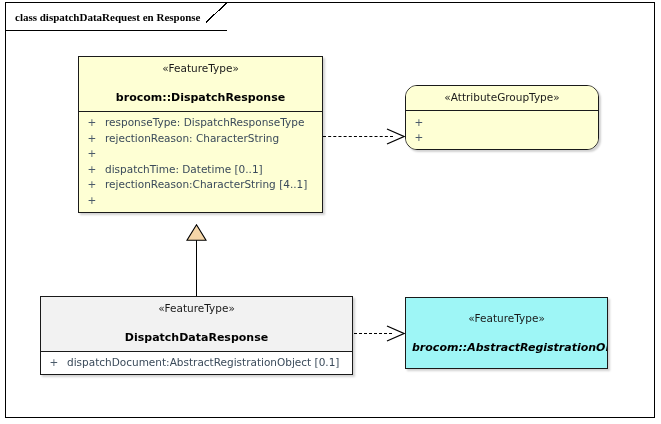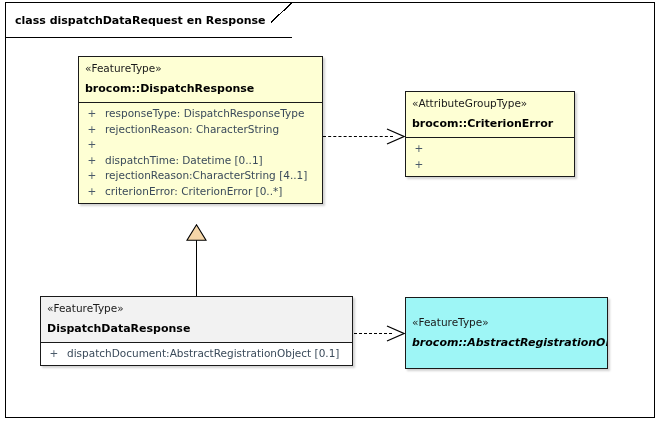--- a/index.html
+++ b/index.html
@@ -24,34 +24,35 @@
     border: 1px solid #000000;
     box-sizing: border-box;
     background: #ffffff;
   }
 
   
   #diagram-title-tab {
     position: absolute;
     left: 5px;
     top: 2px;
-    height: 36px;
+    height: 29px;
     box-sizing: border-box;
     background: #ffffff;
     display: flex;
     align-items: center;
     padding: 0 26px 0 9px;
     font-size: 11px;
     font-weight: bold;
     color: #000000;
     white-space: nowrap;
     border-top: 1px solid #000000;
     border-left: 1px solid #000000;
     border-bottom: 1px solid #000000;
     z-index: 5;
+    font-family: Liberation Serif, serif;
   }
   #diagram-title-tab::after {
     content: "";
     position: absolute;
     right: -1px;
     top: -1px;
     width: 22px;
     height: 21px;
     background:
       linear-gradient(to bottom right, transparent 0%, transparent calc(50% - 1px),
@@ -62,34 +63,34 @@
   
   .uml-class {
     position: absolute;
     box-sizing: border-box;
     border: 1px solid #1a1a1a;
     box-shadow: 2px 2px 2px rgba(0,0,0,0.18);
     overflow: hidden;
   }
   .uml-header {
     padding: 5px 6px 6px 6px;
-    text-align: left;
+    text-align: center;
     line-height: 1.25;
   }
   .stereotype {
     font-size: 10.5px;
     color: #1a1a1a;
     display: block;
   }
   .class-name {
     font-size: 11px;
     font-weight: bold;
     color: #000000;
     display: block;
-    margin-top: 7px;
+    margin-top: 16px;
   }
   .class-name.abstract {
     font-style: italic;
   }
   .uml-attrs {
     border-top: 1px solid #1a1a1a;
     padding: 3px 0 4px 0;
   }
   .attr-row {
     display: flex;
@@ -116,21 +117,21 @@
 
   .node-white .uml-header { background: #f2f2f2; }
   .node-white .uml-attrs { background: #ffffff; }
   .node-white { background: #ffffff; }
 
   .node-cyan { background: #9ef6f6; }
   .node-cyan .uml-header { background: #9ef6f6; }
 
   
   #node-dispatch-response { left: 78px;  top: 56px;  width: 245px; }
-  #node-criterion-error   { left: 405px; top: 91px;  width: 170px; }
+  #node-criterion-error   { left: 405px; top: 85px;  width: 194px; border-radius: 12px; }
   #node-dispatch-data-response { left: 40px; top: 296px; width: 313px; }
   #node-abstract-registration-object { left: 405px; top: 297px; width: 203px; height: 72px; }
   #node-abstract-registration-object .uml-header {
     height: 100%;
     display: flex;
     flex-direction: column;
     justify-content: center;
     padding-top: 0;
     padding-bottom: 0;
   }
@@ -217,29 +218,27 @@
     <div class="attr-row">
       <span class="attr-vis">+</span>
       <span class="attr-text">dispatchTime: Datetime [0..1]</span>
     </div>
     <div class="attr-row">
       <span class="attr-vis">+</span>
       <span class="attr-text">rejectionReason:CharacterString [4..1]</span>
     </div>
     <div class="attr-row">
       <span class="attr-vis">+</span>
-      <span class="attr-text">criterionError: CriterionError [0..*]</span>
     </div>
   </div>
 </div>
 
 <div class="uml-class node-yellow" id="node-criterion-error">
   <div class="uml-header">
     <span class="stereotype">«AttributeGroupType»</span>
-    <span class="class-name">brocom::CriterionError</span>
   </div>
   <div class="uml-attrs">
     <div class="attr-row">
       <span class="attr-vis">+</span>
     </div>
     <div class="attr-row">
       <span class="attr-vis">+</span>
     </div>
   </div>
 </div>

